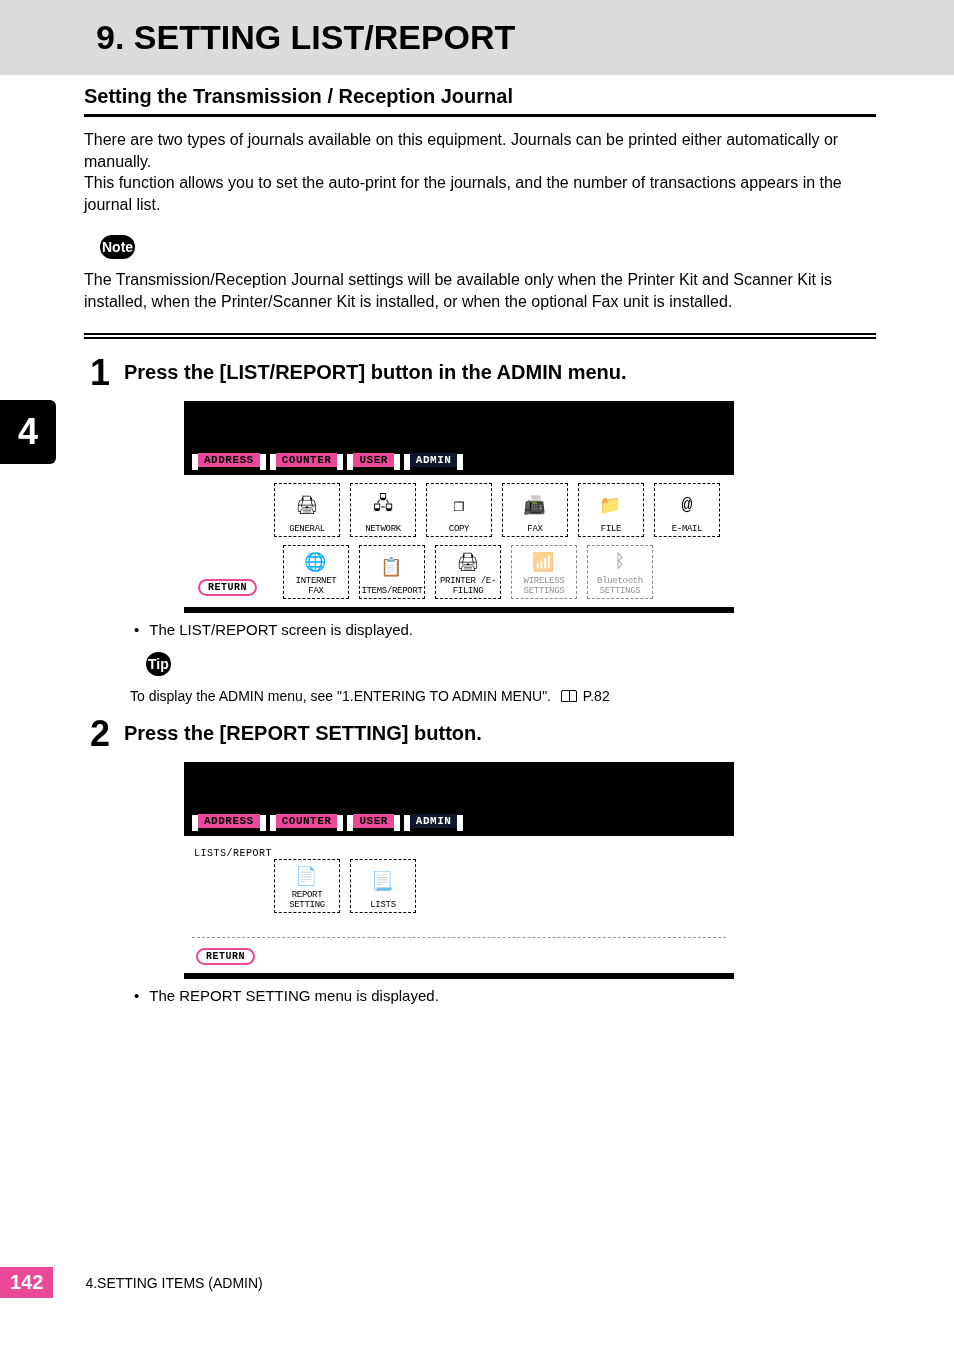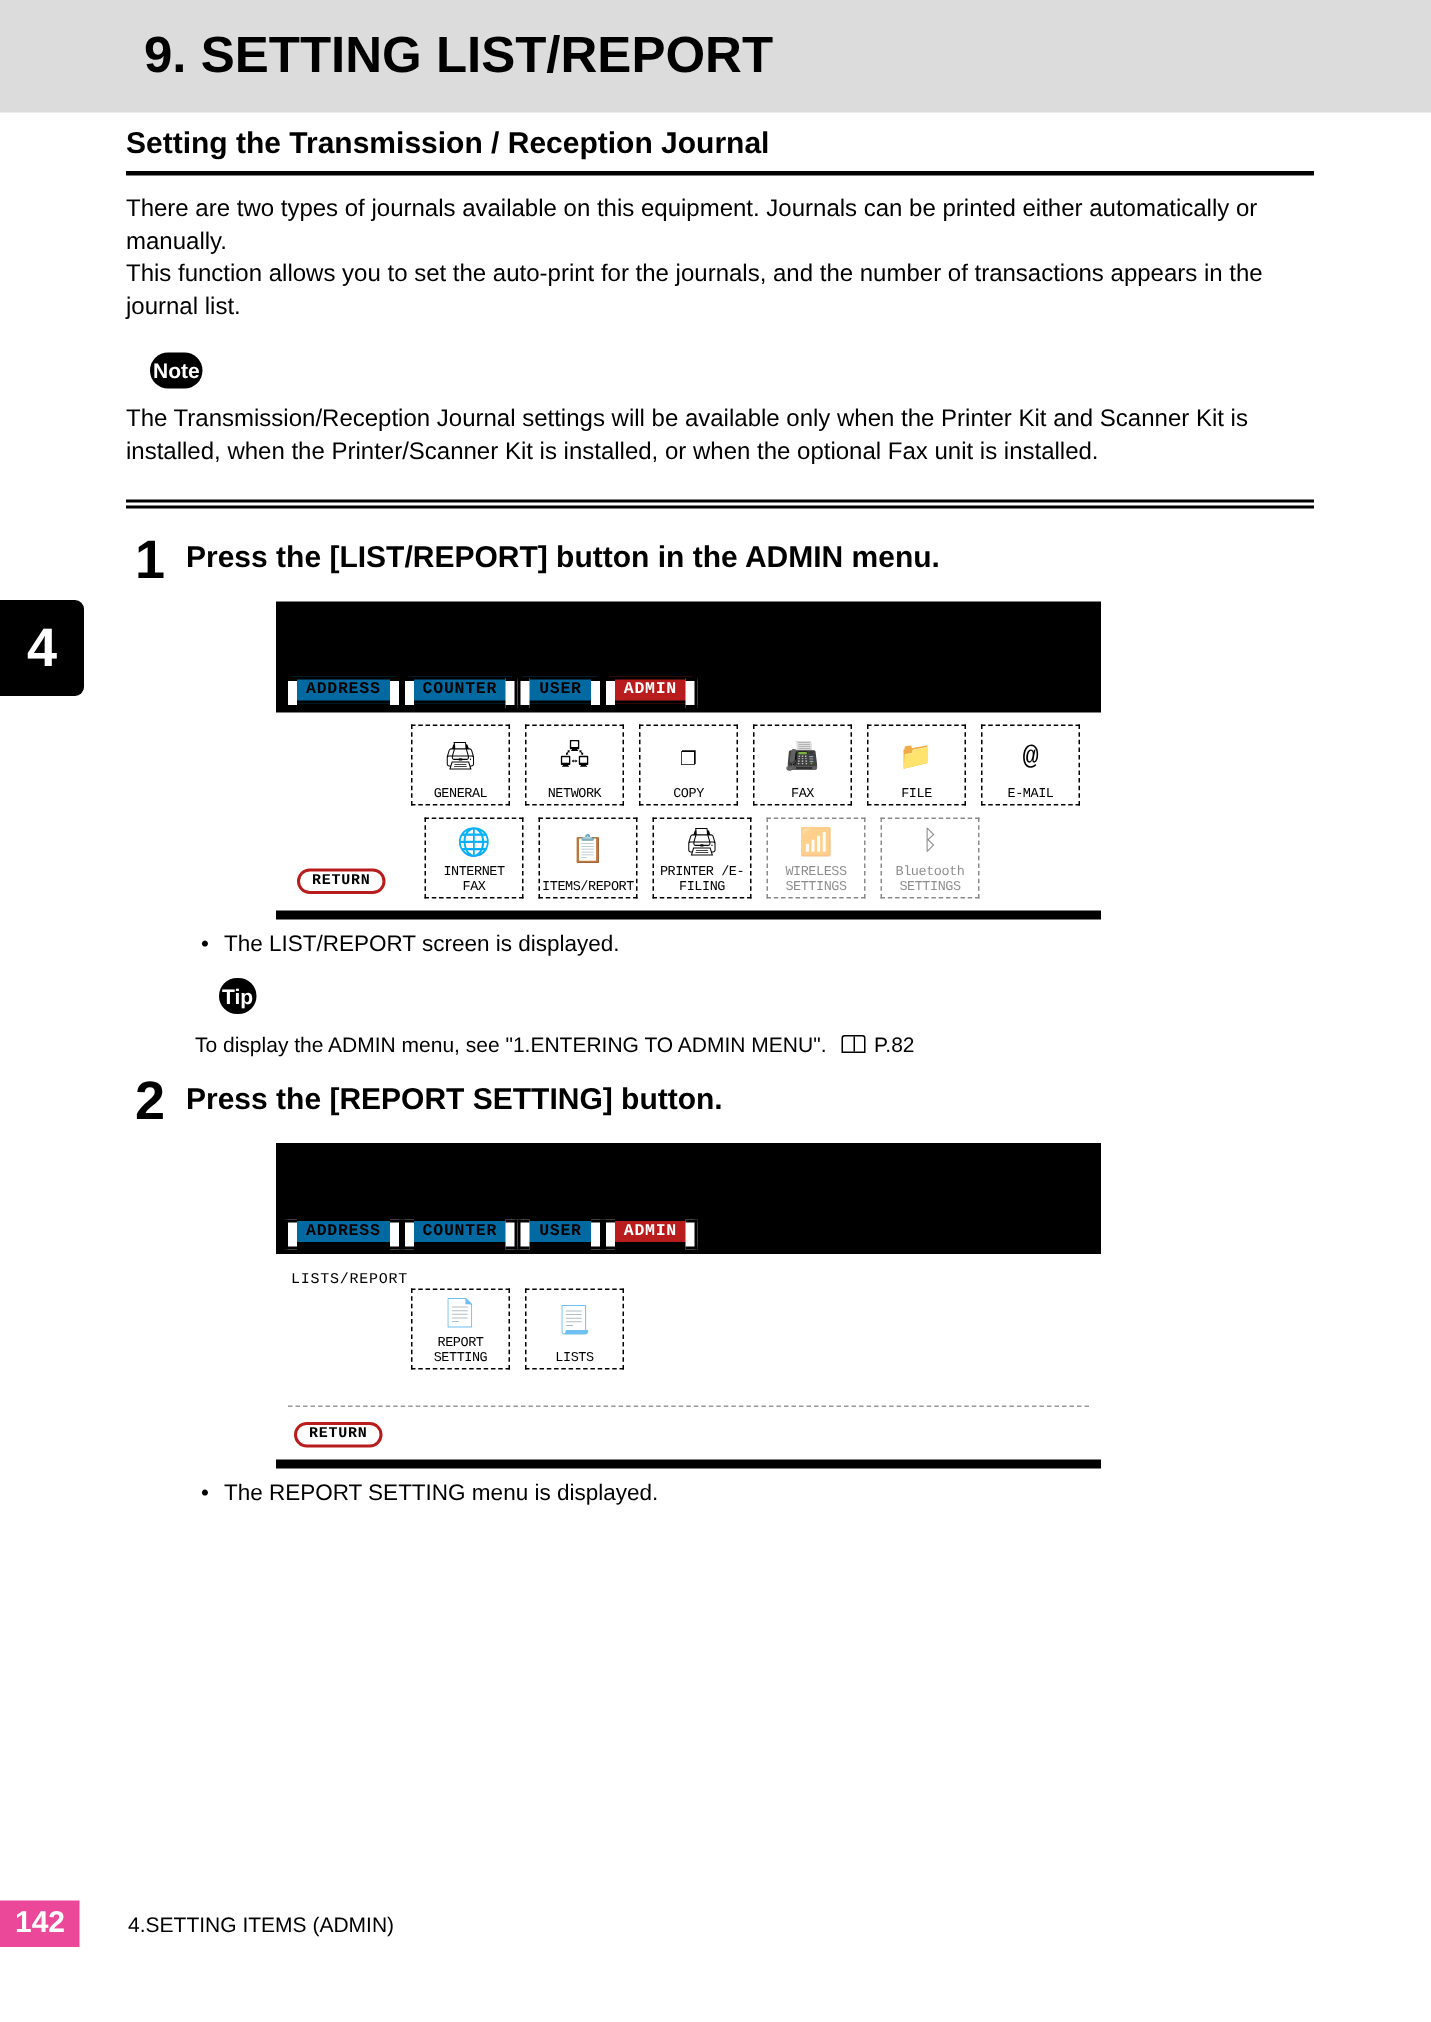--- a/index.html
+++ b/index.html
@@ -110,40 +110,40 @@
     padding-bottom: 6px;
     font-family: "Courier New", monospace;
     font-size: 11px;
   }
   .panel-tabs {
     display: flex;
     gap: 8px;
     padding: 50px 10px 6px 10px;
   }
   .panel-tab {
-    background: #0369a1;
+    background: #ec4899;
     border: 2px solid #000;
     padding: 1px 8px;
     font-weight: bold;
     position: relative;
     letter-spacing: 0.5px;
   }
   .panel-tab::before,
   .panel-tab::after {
     content: "";
     position: absolute;
     top: -1px;
     width: 6px;
     height: calc(100% + 2px);
     background: #fff;
     border: 2px solid #000;
   }
   .panel-tab::before { left: -6px; border-right: none; }
   .panel-tab::after  { right: -6px; border-left: none; }
-  .panel-tab.active { background: #b91c1c; color: #fff; }
+  .panel-tab.active { background: #0f172a; color: #fff; }
 
   .panel-body {
     background: #fff;
     margin: 0;
     padding: 8px 8px 8px 8px;
   }
   .icon-grid {
     display: flex;
     flex-wrap: wrap;
     gap: 10px;
@@ -167,21 +167,21 @@
     justify-content: center;
     font-size: 18px;
   }
   .icon-btn .lbl {
     font-size: 9px;
     letter-spacing: -0.3px;
     text-align: center;
   }
   .return-btn {
     display: inline-block;
-    border: 2px solid #b91c1c;
+    border: 2px solid #ec4899;
     border-radius: 10px;
     padding: 1px 8px;
     font-size: 10px;
     font-weight: bold;
     margin-top: 6px;
     margin-left: 4px;
     letter-spacing: 0.5px;
   }
   .panel-subtitle {
     font-size: 10px;

